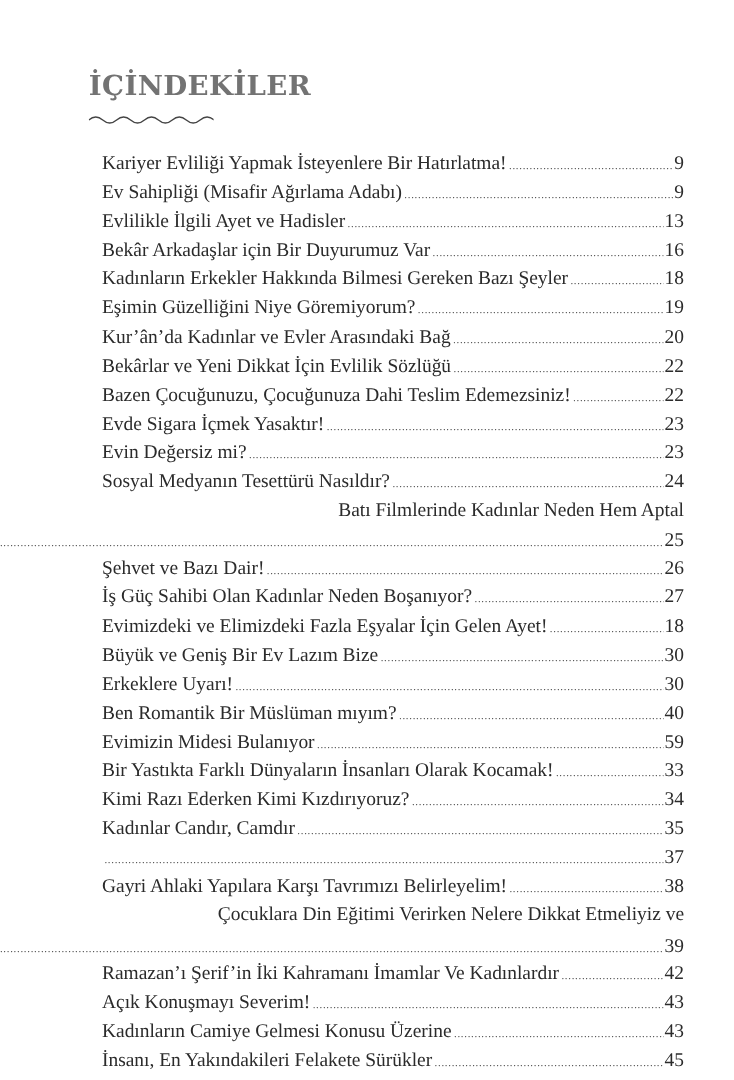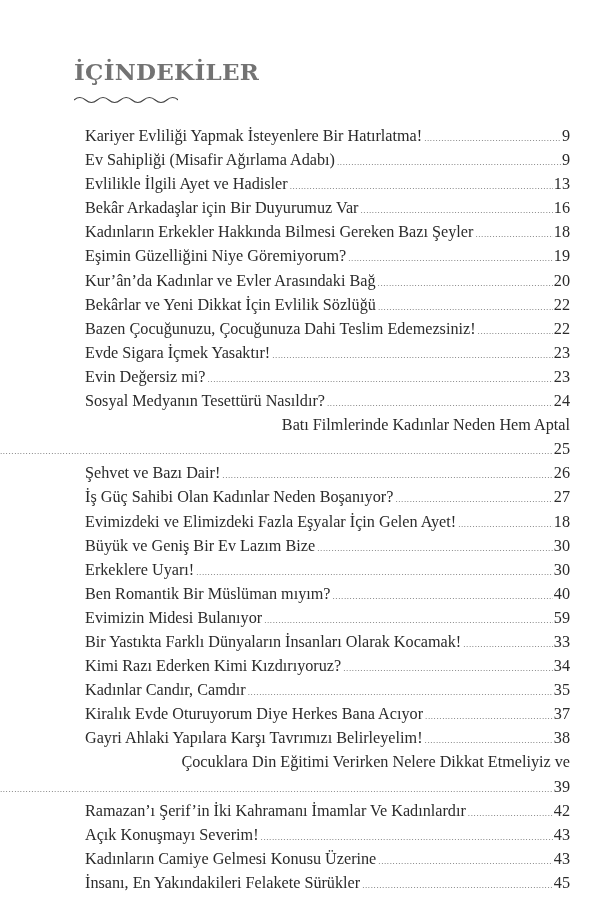--- a/index.html
+++ b/index.html
@@ -141,21 +141,20 @@
       <span class="t">Kimi Razı Ederken Kimi Kızdırıyoruz?</span>
       <span class="dots"></span>
       <span class="p">34</span>
     </div>
     <div class="entry">
       <span class="t">Kadınlar Candır, Camdır</span>
       <span class="dots"></span>
       <span class="p">35</span>
     </div>
     <div class="entry">
-      <span class="t">Kiralık Evde Oturuyorum Diye Herkes Bana Acıyor</span>
       <span class="dots"></span>
       <span class="p">37</span>
     </div>
     <div class="entry">
       <span class="t">Gayri Ahlaki Yapılara Karşı Tavrımızı Belirleyelim!</span>
       <span class="dots"></span>
       <span class="p">38</span>
     </div>
     <div class="entry two">
       <div><span class="t">Çocuklara Din Eğitimi Verirken Nelere Dikkat Etmeliyiz ve</span></div>

